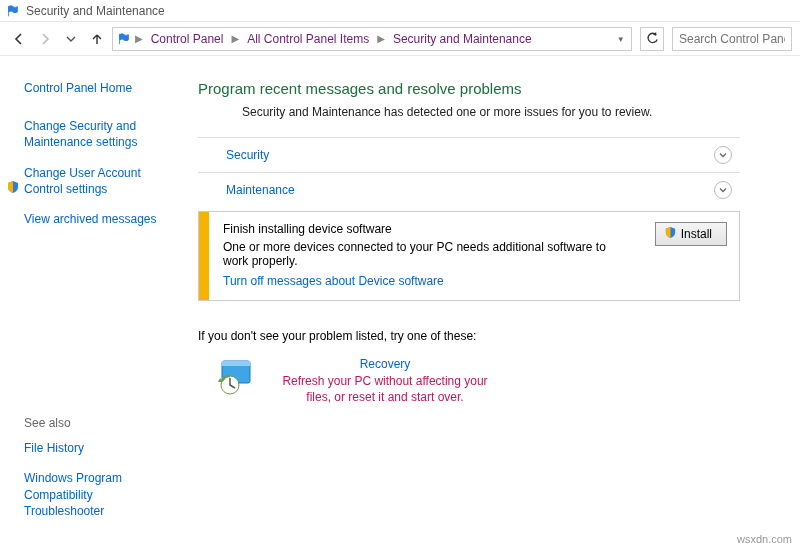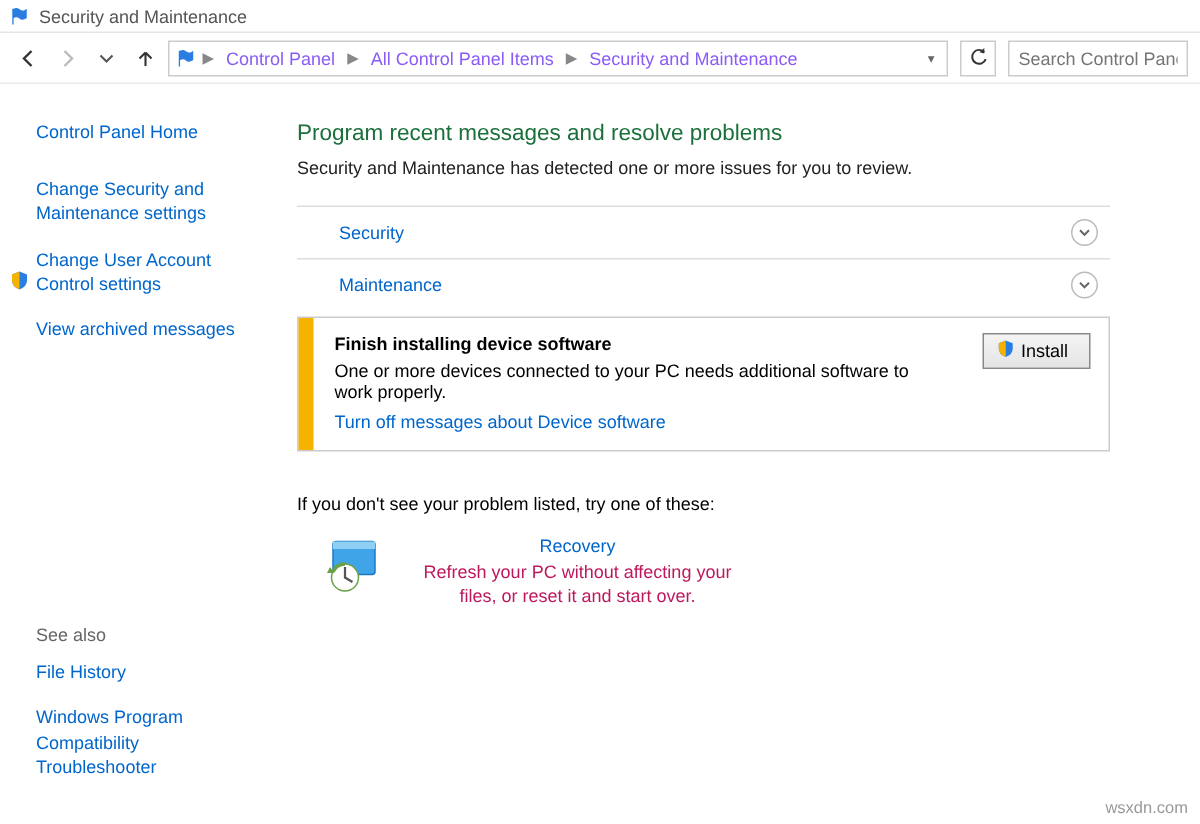--- a/index.html
+++ b/index.html
@@ -48,21 +48,21 @@
       height: 24px;
       border: 1px solid #ccc;
       display: flex;
       align-items: center;
       padding: 0 4px;
       gap: 2px;
       background: #fff;
     }
     .breadcrumb .crumb {
       padding: 2px 4px;
-      color: #8b5cf6;
+      color: #701a75;
       cursor: pointer;
     }
     .breadcrumb .sep { color: #888; font-size: 10px; padding: 0 2px;}
     .breadcrumb .dd { color: #666; font-size: 9px; margin-left: auto; padding-right: 4px; cursor: pointer;}
     .refresh-btn {
       width: 24px; height: 24px;
       border: 1px solid #ccc;
       display: flex; align-items: center; justify-content: center;
       background: #fff; cursor: pointer;
       margin-left: 4px;
@@ -119,20 +119,21 @@
     .content h1 {
       color: #1a6f3a;
       font-size: 15px;
       font-weight: 400;
       margin-bottom: 8px;
     }
     .content .detected {
       font-size: 12px;
       color: #222;
       margin-bottom: 18px;
+      margin-left: 44px;
     }
     hr { border: none; border-top: 1px solid #ddd; margin: 0; }
     .section-row {
       display: flex;
       align-items: center;
       height: 34px;
       padding: 0 8px 0 28px;
       cursor: pointer;
     }
     .section-row .label {
@@ -154,21 +155,21 @@
       margin-top: 4px;
     }
     .alert-stripe {
       width: 10px;
       background: #f5b300;
     }
     .alert-body {
       flex: 1;
       padding: 10px 14px 12px 14px;
     }
-    .alert-body .heading { font-weight: 700; margin-bottom: 4px; }
+    .alert-body .heading { font-weight: 400; margin-bottom: 4px; }
     .alert-body .msg { margin-bottom: 6px; }
     .alert-body .turnoff {
       color: #0066cc;
       cursor: pointer;
       text-decoration: none;
     }
     .alert-action {
       padding: 10px 12px;
       display: flex;
       align-items: flex-start;

